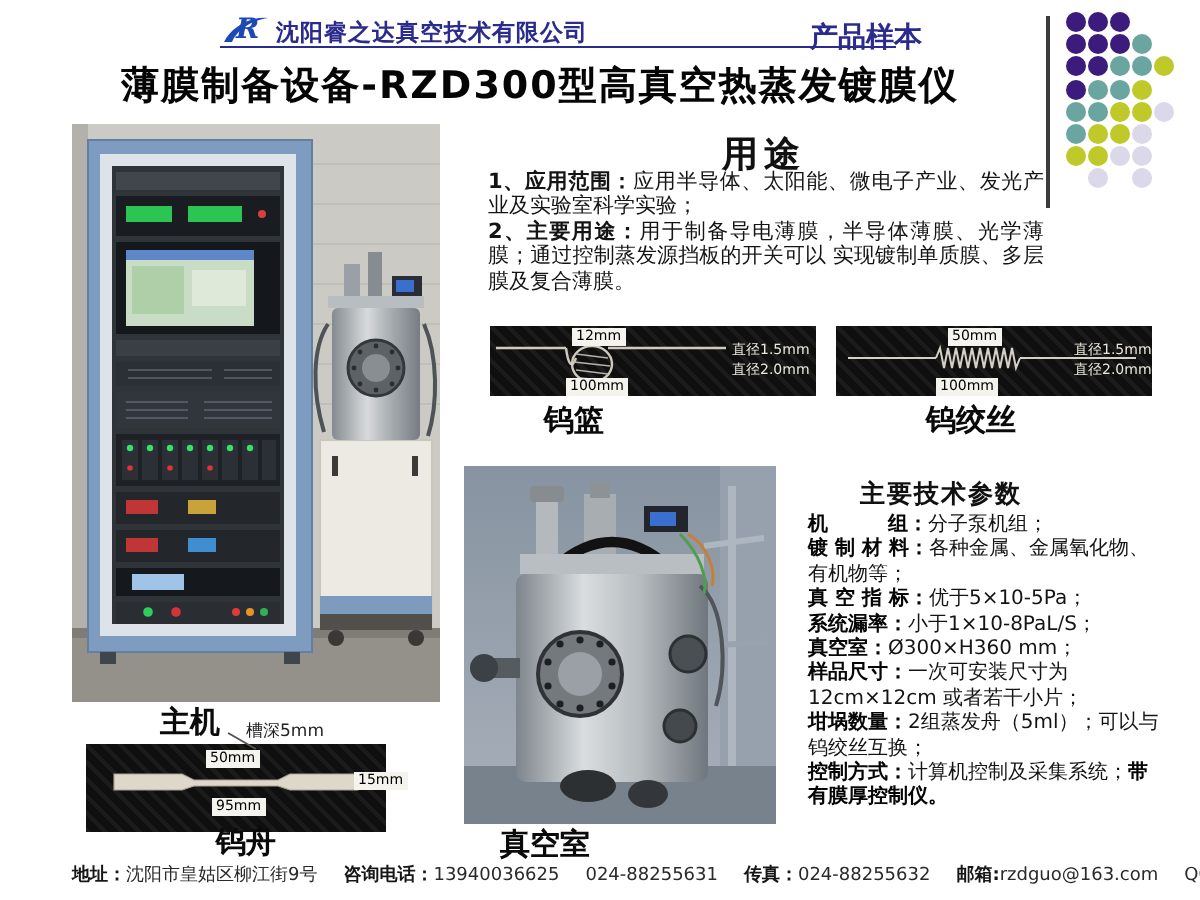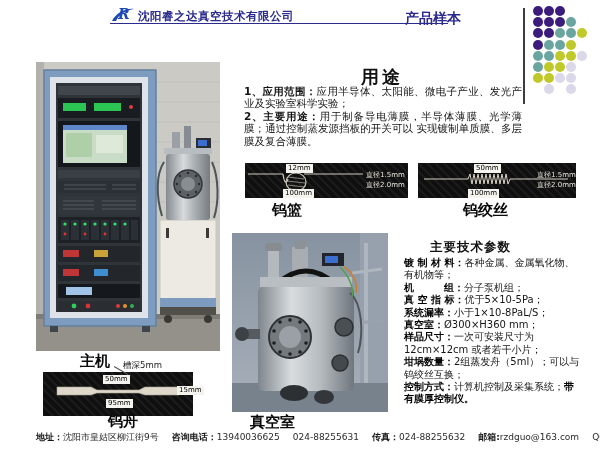--- a/index.html
+++ b/index.html
@@ -95,20 +95,21 @@
       <span class="dot" style="left: 22px; top: 56px; background: rgb(191, 201, 41);"></span>
       <span class="dot" style="left: 33px; top: 56px; background: rgb(218, 216, 233);"></span>
       <span class="dot" style="left: 0px; top: 67.2px; background: rgb(191, 201, 41);"></span>
       <span class="dot" style="left: 11px; top: 67.2px; background: rgb(191, 201, 41);"></span>
       <span class="dot" style="left: 22px; top: 67.2px; background: rgb(218, 216, 233);"></span>
       <span class="dot" style="left: 33px; top: 67.2px; background: rgb(218, 216, 233);"></span>
       <span class="dot" style="left: 11px; top: 78.4px; background: rgb(218, 216, 233);"></span>
       <span class="dot" style="left: 33px; top: 78.4px; background: rgb(218, 216, 233);"></span>
     </div>
 
+  <div class="title">薄膜制备设备-RZD300型高真空热蒸发镀膜仪</div>
 
   <div class="photo-main">
     <svg width="184" height="289" viewBox="0 0 184 289">
       <defs>
         <linearGradient id="steel" x1="0" y1="0" x2="1" y2="0">
           <stop offset="0" stop-color="#848a90"></stop>
             <stop offset="0.4" stop-color="#d7dbdd"></stop>
           <stop offset="0.6" stop-color="#b2b7bb"></stop>
             <stop offset="1" stop-color="#767c82"></stop>
         </linearGradient>
@@ -265,22 +266,22 @@
     </svg>
     <span class="dim-label" style="left:56px;top:1px">50mm</span>
     <span class="dim-label" style="left:50px;top:26px">100mm</span>
     <span class="dia-text" style="left:119px;top:8px">直径1.5mm</span>
     <span class="dia-text" style="left:119px;top:18px">直径2.0mm</span>
   </div>
   <span class="caption cap-coil">钨绞丝</span>
 
   <div class="specs-head">主要技术参数</div>
   <div class="specs-list">
+      <div class="spec-line"><b>机　　　组：</b>分子泵机组；</div>
       <div class="spec-line"><b>镀 制 材 料：</b>各种金属、金属氧化物、有机物等；</div>
-      <div class="spec-line"><b>机　　　组：</b>分子泵机组；</div>
       <div class="spec-line"><b>真 空 指 标：</b>优于5×10-5Pa；</div>
       <div class="spec-line"><b>系统漏率：</b>小于1×10-8PaL/S；</div>
       <div class="spec-line"><b>真空室：</b>Ø300×H360 mm；</div>
       <div class="spec-line"><b>样品尺寸：</b>一次可安装尺寸为 12cm×12cm 或者若干小片；</div>
       <div class="spec-line"><b>坩埚数量：</b>2组蒸发舟（5ml）；可以与钨绞丝互换；</div>
       <div class="spec-line"><b>控制方式：</b>计算机控制及采集系统；<b>带有膜厚控制仪。</b></div>
     </div>
 
   <div class="photo-chamber">
     <svg width="156" height="179" viewBox="0 0 156 179">

